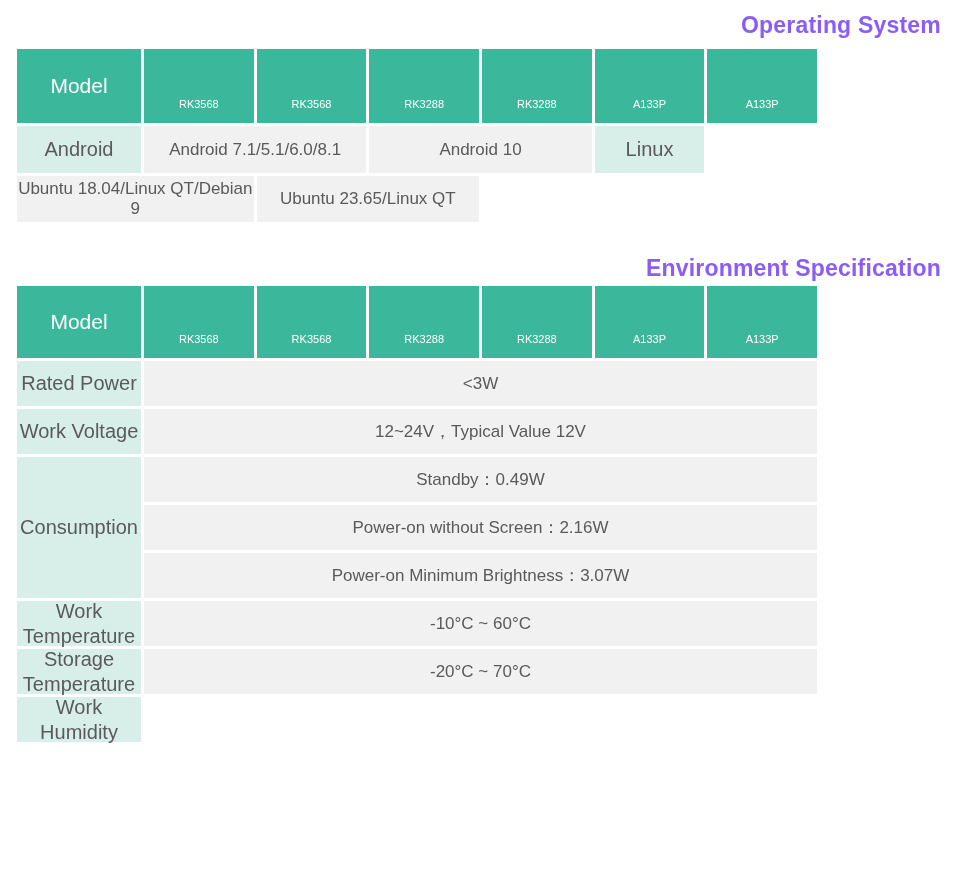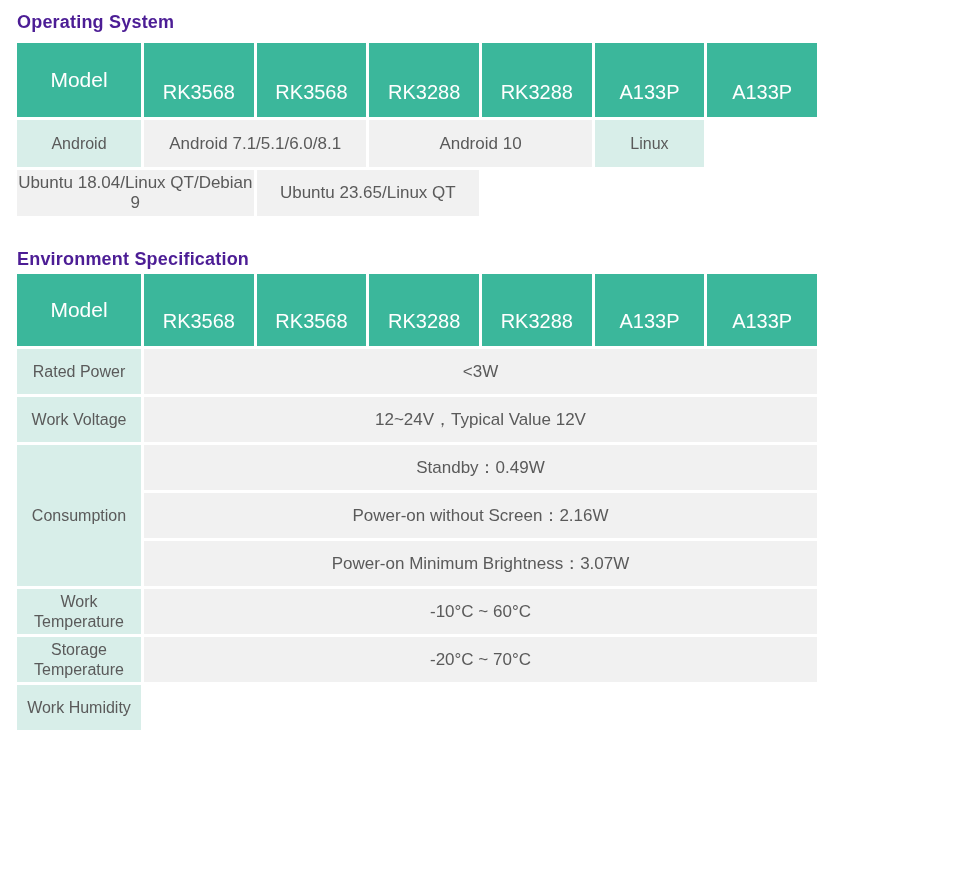--- a/index.html
+++ b/index.html
@@ -7,24 +7,24 @@
   body {
     width: 960px;
     height: 895px;
     font-family: "Liberation Sans", "DejaVu Sans", sans-serif;
     color: #5a5a5a;
     overflow: hidden;
     padding: 10px 0 0 17px;
   }
   .section-title {
     width: 924px;
-    text-align: left;
-    font-size: 18px;
+    text-align: right;
+    font-size: 23px;
     font-weight: 700;
-    color: #4c1d95;
+    color: #8b5cf6;
     letter-spacing: 0.2px;
   }
   .title-os  { margin: 2px 0 10px 0; }
   .title-env { margin: 33px 0 4px 0; }
 
   .spec-grid {
     display: grid;
     grid-template-columns: 124px repeat(6, 1fr);
     gap: 3px;
     width: 800px;
@@ -41,27 +41,27 @@
   }
   .th {
     background: #3bb79b;
     color: #ffffff;
   }
   .th-model {
     font-size: 21px;
     font-weight: 400;
   }
   .th-chip {
-    font-size: 20px;
+    font-size: 11px;
     align-items: flex-end;
     padding-bottom: 13px;
   }
   .row-label {
     background: #d8eee9;
-    font-size: 16px;
+    font-size: 20px;
     line-height: 1.25;
     padding: 0 0;
   }
   .data-cell {
     background: #f1f1f1;
     font-size: 17px;
   }
   .span2 { grid-column: span 2; }
   .span6 { grid-column: span 6; }
   .rowspan3 { grid-row: span 3; text-align: right; }

